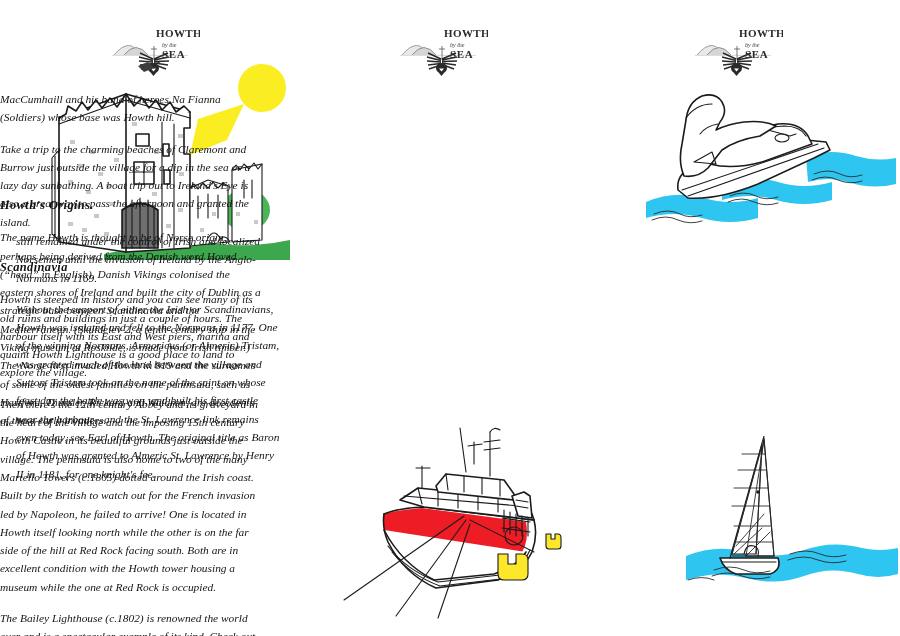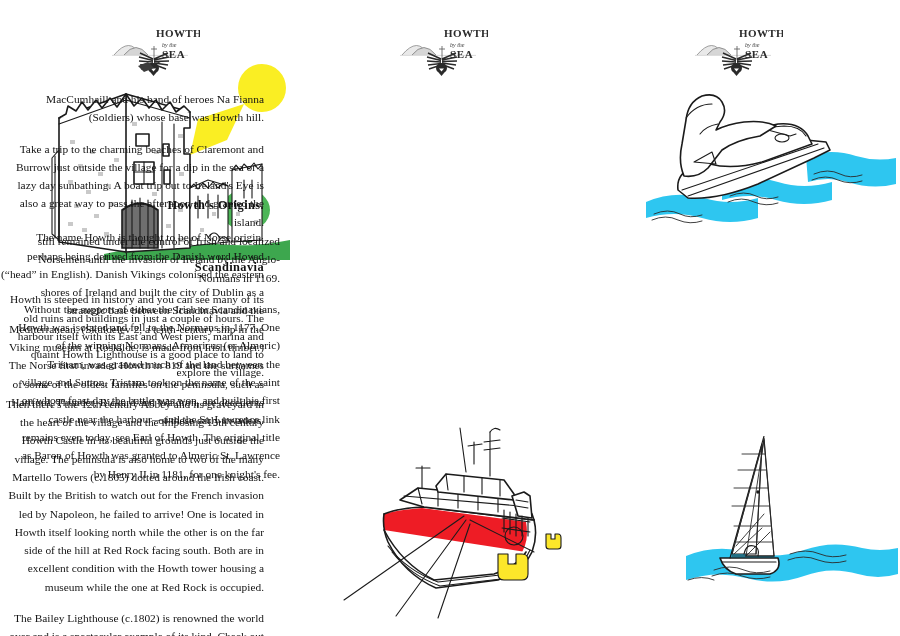--- a/index.html
+++ b/index.html
@@ -32,22 +32,23 @@
   .logo-middle { left: 398px; }
   .logo-right  { left: 693px; }
   .logo svg { display: block; width: 90px; height: 58px; }
 
   
   .textblock {
     position: absolute;
     width: 264px;
     font-size: 11.4px;
     line-height: 18.3px;
-    text-align: right;
+    text-align: left;
     color: #141414;
+    font-style: italic;
   }
   .textblock p {
     margin: 0 0 13px 0;
   }
   .heading {
     font-weight: bold;
     font-size: 12.4px;
     letter-spacing: 0.4px;
     margin: 0 0 14px 0;
     color: #111111;

